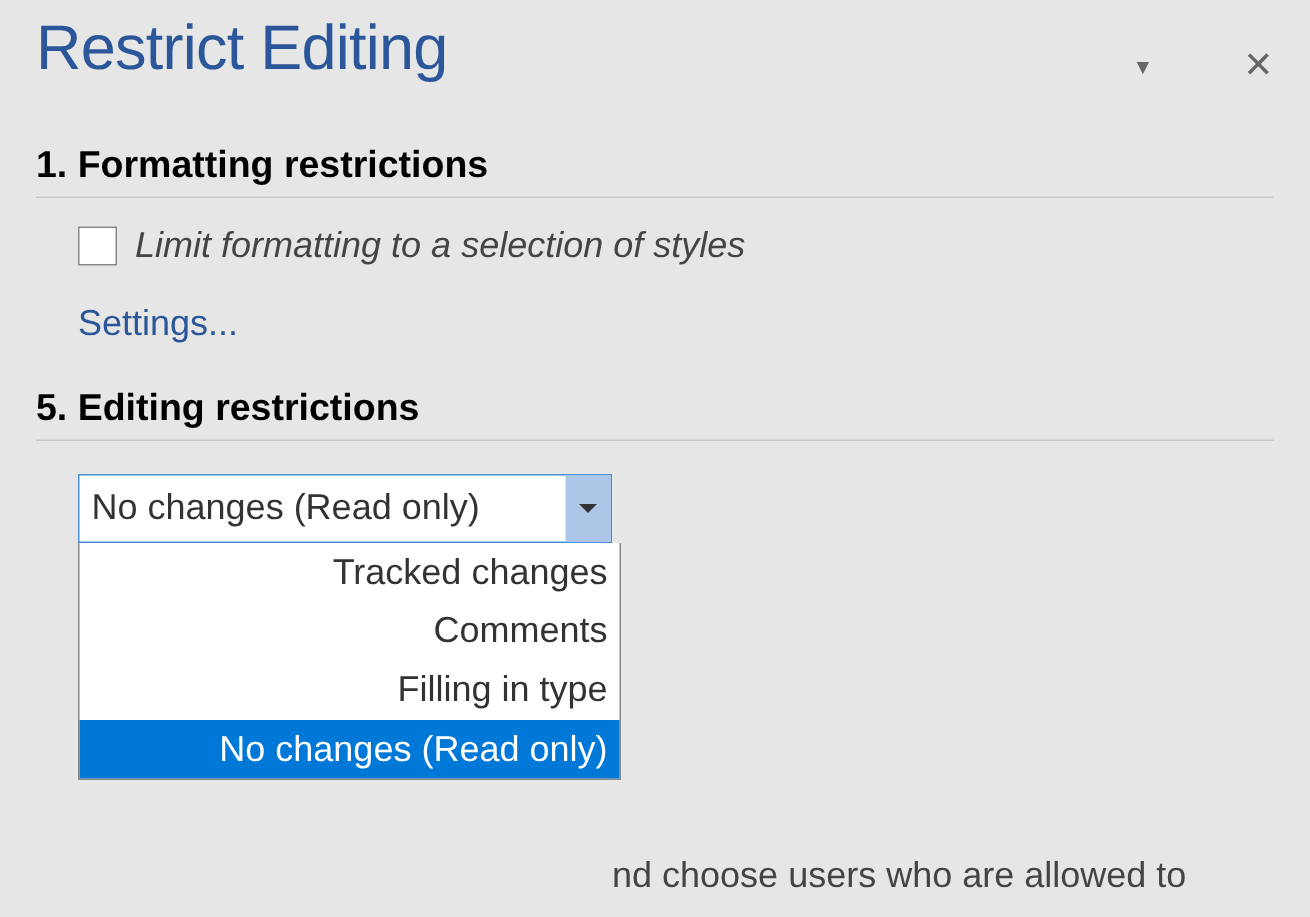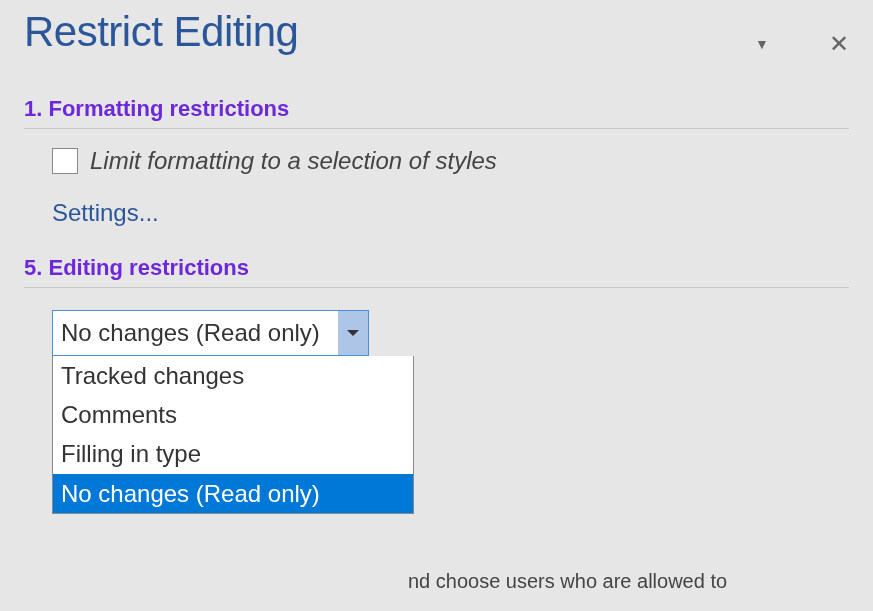--- a/index.html
+++ b/index.html
@@ -45,23 +45,23 @@
       color: #666;
       font-size: 24px;
       font-weight: 300;
       cursor: pointer;
       line-height: 1;
     }
     .section {
       margin-top: 28px;
     }
     .section-heading {
-      font-size: 22px;
+      font-size: 25px;
       font-weight: 700;
-      color: #6d28d9;
+      color: #000000;
       padding-bottom: 6px;
       border-bottom: 1px solid #c8c8c8;
     }
     .checkbox-row {
       display: flex;
       align-items: center;
       margin-top: 18px;
       margin-left: 28px;
     }
     .checkbox {
@@ -94,21 +94,21 @@
       cursor: pointer;
       margin-top: 24px;
       margin-left: 28px;
       display: inline-block;
       text-align: center;
     }
     .select-wrapper {
       margin-top: 22px;
       margin-left: 28px;
       position: relative;
-      width: 317px;
+      width: 356px;
     }
     .select-box {
       display: flex;
       align-items: center;
       border: 1px solid #4a90d9;
       background: #fff;
       height: 46px;
       cursor: pointer;
     }
     .select-value {
@@ -139,27 +139,28 @@
       border: 1px solid #888;
       border-top: none;
       z-index: 10;
     }
     .dropdown-item {
       font-size: 24px;
       color: #333;
       padding: 4px 8px;
       cursor: pointer;
       line-height: 1.3;
+      text-align: right;
     }
     .dropdown-item.selected {
       background: #0078d7;
       color: #fff;
     }
     .help-text {
-      font-size: 20px;
+      font-size: 24px;
       color: #444;
       margin-top: 20px;
       margin-left: 28px;
       position: relative;
       z-index: 1;
     }
   </style>
 </head>
 <body>
 

